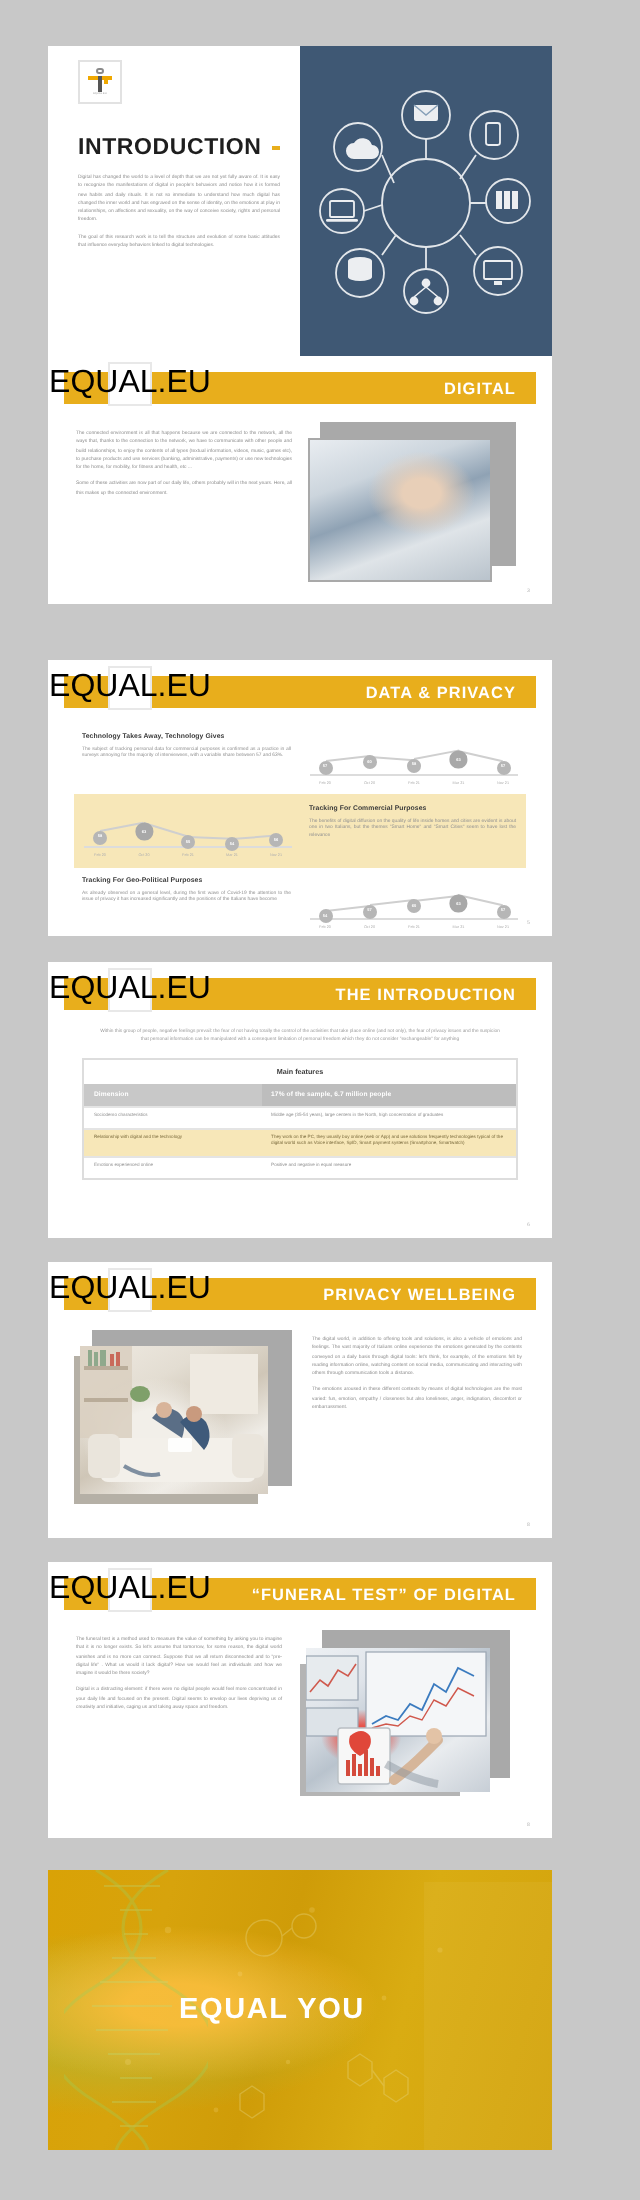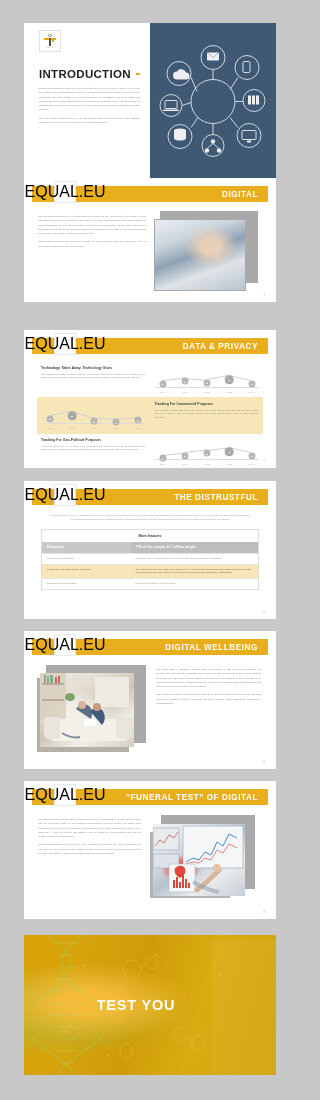--- a/index.html
+++ b/index.html
@@ -423,21 +423,21 @@
 
   <section class="slide s4">
     <div class="hdr">
       <div class="hdr-logo">
         <span class="lg-head"></span>
         <span class="lg-body">
           <span class="lg-bar"></span><span class="lg-stem"></span><span class="lg-stem2"></span>
         </span>
         <span class="lg-caption">EQUAL.EU</span>
       </div>
-      <span class="hdr-title">THE DISTRUSTFUL</span>
+      <span class="hdr-title">THE INTRODUCTION</span>
     </div>
     <p class="s4-intro">Within this group of people, negative feelings prevail: the fear of not having totally the control of the activities that take place online (and not only), the fear of privacy issues and the suspicion that personal information can be manipulated with a consequent limitation of personal freedom which they do not consider "exchangeable" for anything</p>
     <div class="tbl-wrap">
       <div class="tbl-caption">Main features</div>
       <table>
         <colgroup>
             <col class="c1">
             <col>
           </colgroup>
         <thead>
@@ -467,21 +467,21 @@
 
   <section class="slide s5">
     <div class="hdr">
       <div class="hdr-logo">
         <span class="lg-head"></span>
         <span class="lg-body">
           <span class="lg-bar"></span><span class="lg-stem"></span><span class="lg-stem2"></span>
         </span>
         <span class="lg-caption">EQUAL.EU</span>
       </div>
-      <span class="hdr-title">DIGITAL WELLBEING</span>
+      <span class="hdr-title">PRIVACY WELLBEING</span>
     </div>
     <div class="s5-body">
       <div class="s5-img-wrap">
         <div class="photo-shadow" style="left:8px;top:-3px;width:100px;height:78px;"></div>
         <div class="photo-shadow" style="left:-1px;top:10px;width:92px;height:74px;background:#b5b0a6;"></div>
         <div class="photo" style="position:absolute;left:2px;top:5px;width:94px;height:74px;">
           <div class="img-sofa"></div>
           <svg viewBox="0 0 94 74" style="position:absolute;inset:0;width:100%;height:100%">
             <rect x="0" y="0" width="26" height="46" fill="#d9cfc0" opacity="0.85"></rect>
             <rect x="2" y="10" width="22" height="2" fill="#b9ac99"></rect>
@@ -603,16 +603,16 @@
         <circle cx="40" cy="96" r="1.5"></circle>
           <circle cx="196" cy="40" r="1.3"></circle>
         <circle cx="84" cy="120" r="1.2"></circle>
           <circle cx="120" cy="96" r="1.1"></circle>
       </g>
       <g fill="#ffffff" opacity="0.12">
         <rect x="188" y="6" width="64" height="134"></rect>
         <path d="M196 40 q20-14 44-6 l12 10 v96 h-56z"></path>
       </g>
     </svg>
-    <h2 class="s7-title">TEST YOU</h2>
+    <h2 class="s7-title">EQUAL YOU</h2>
   </section>
 
 </div>
 
 </body></html>

